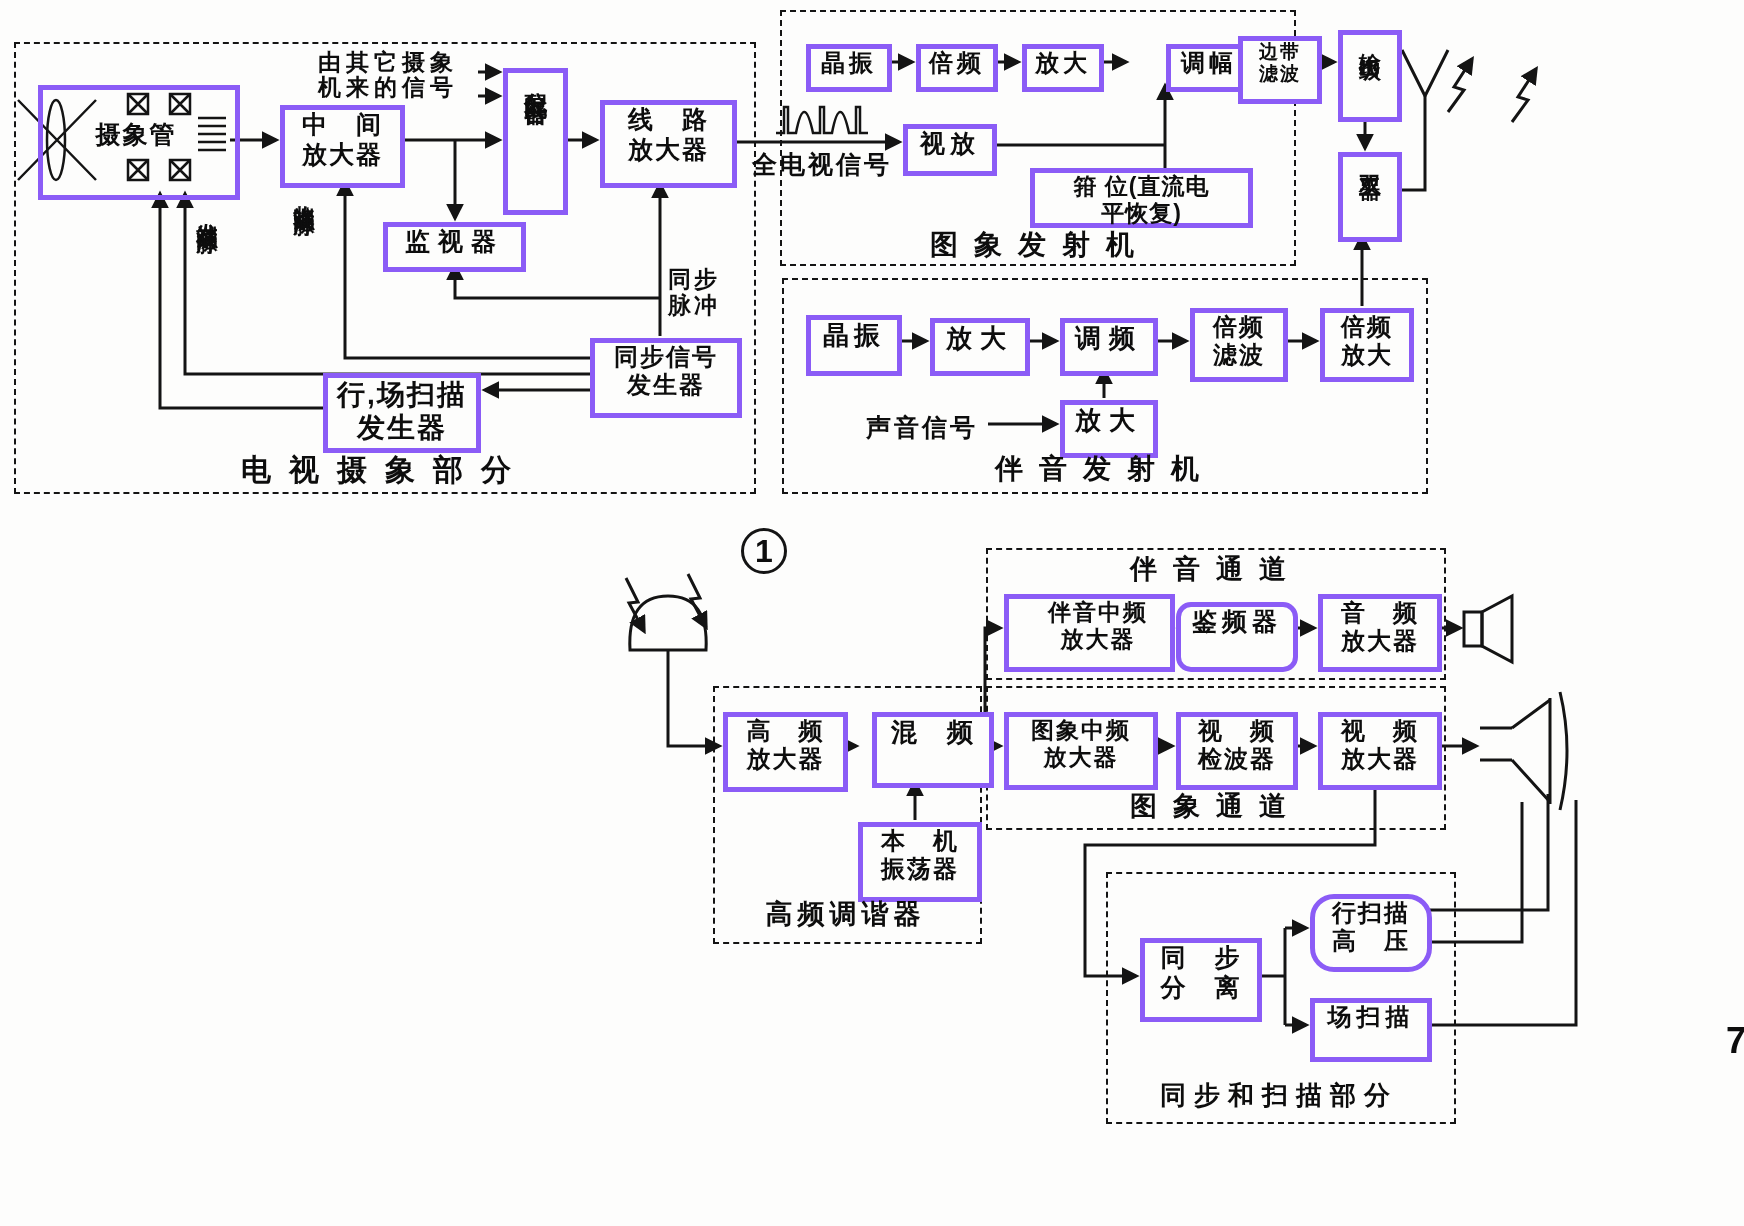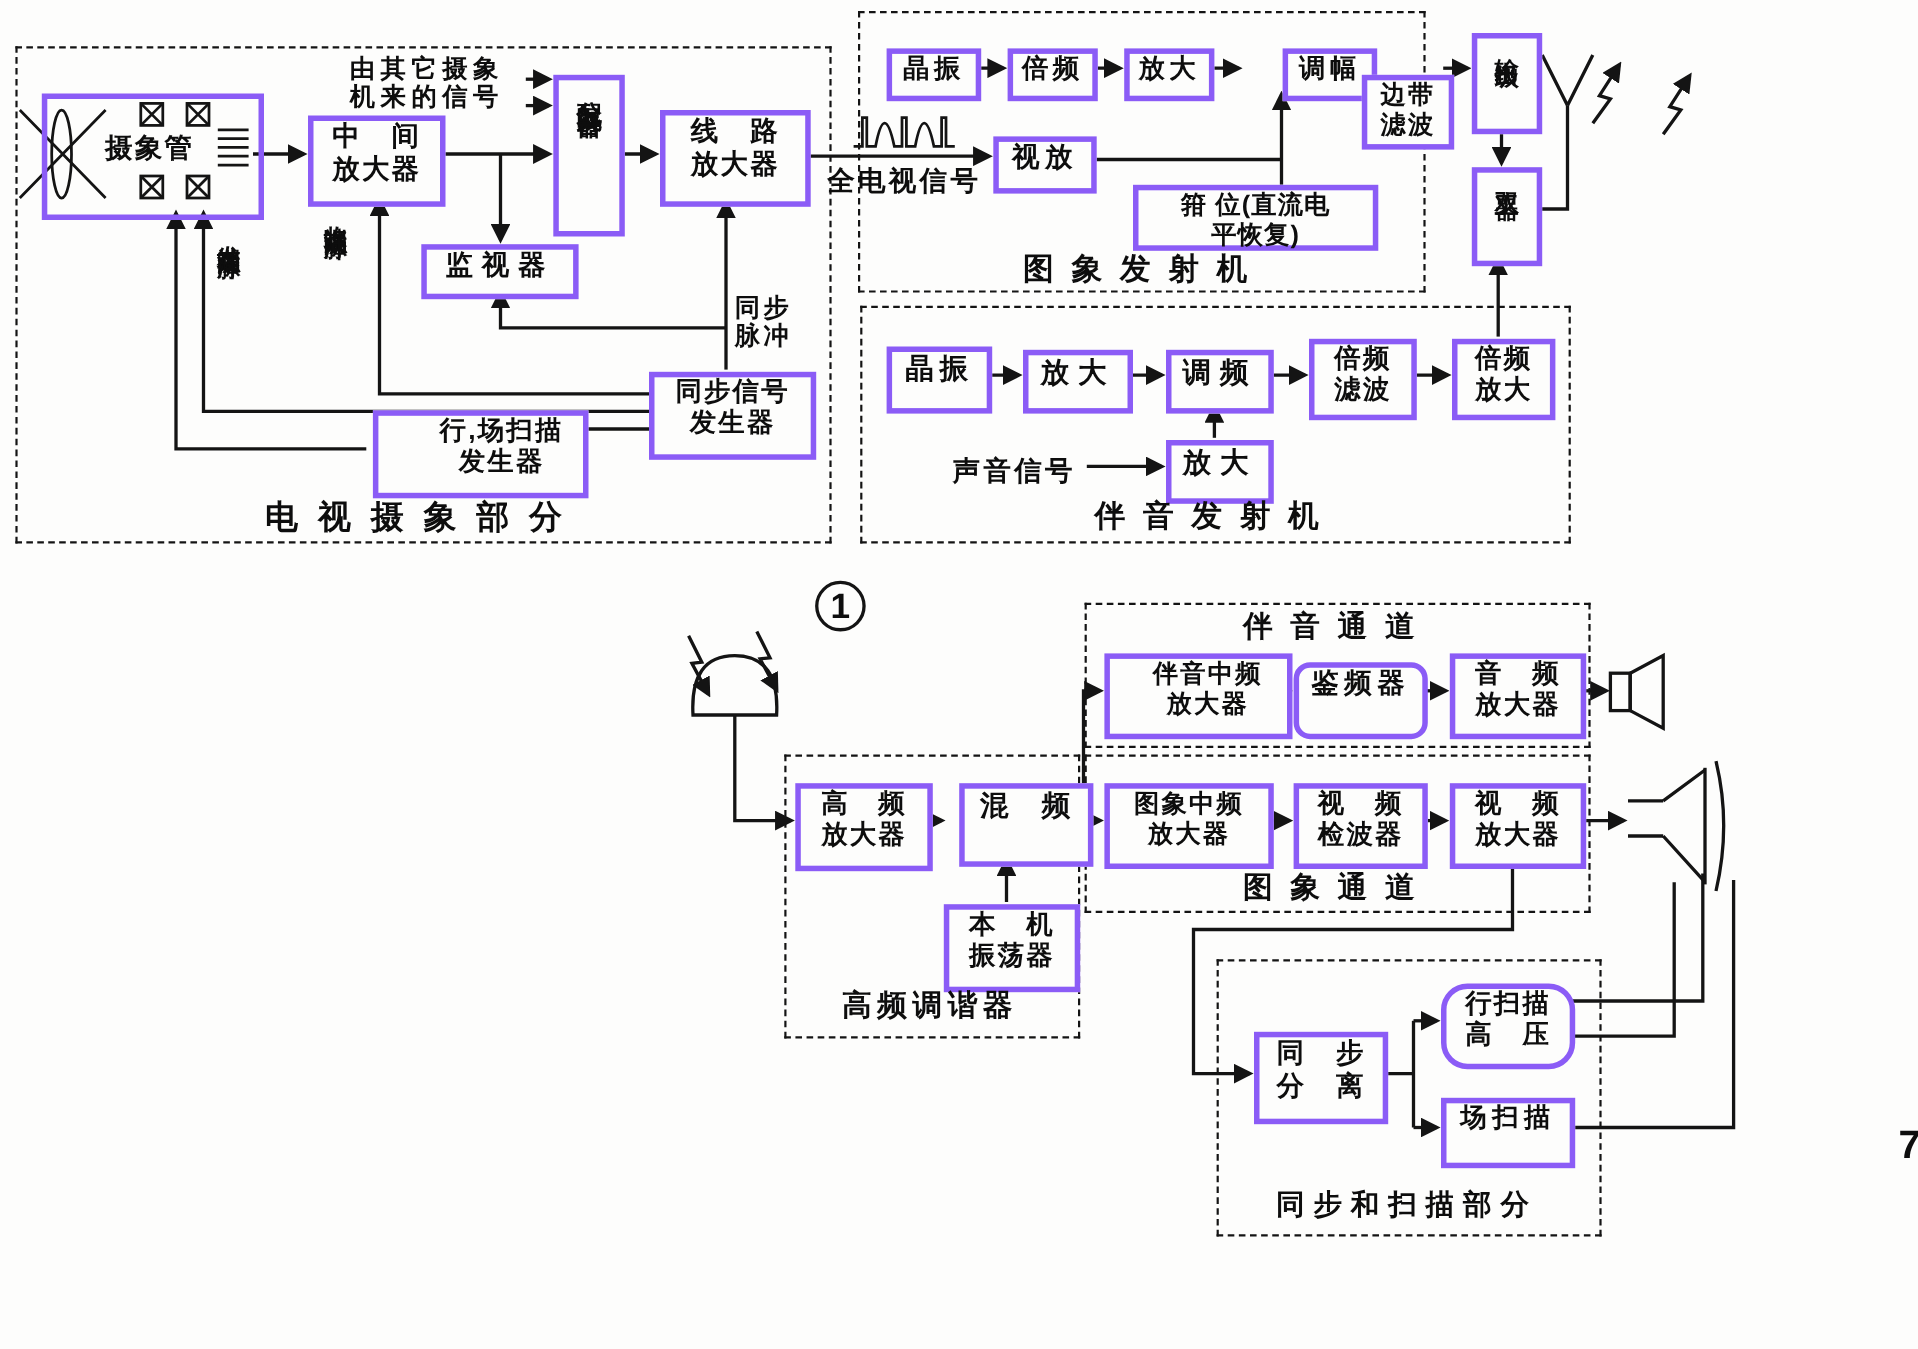--- a/index.html
+++ b/index.html
@@ -169,21 +169,21 @@
 
   <div class="blk" style="left:383px;top:222px;width:133px;height:40px;font-size:25px;letter-spacing:8px;">
     <span>监视器</span>
   </div>
 
   <div class="blk" style="left:590px;top:338px;width:142px;height:70px;font-size:24px;">
     <span class="two">同步信号</span>
     <span class="two">发生器</span>
   </div>
 
-  <div class="blk" style="left:339px;top:373px;width:148px;height:70px;font-size:24px;padding-left:38px;">
+  <div class="blk" style="left:323px;top:373px;width:148px;height:70px;font-size:28px;">
     <span class="two">行,场扫描</span>
     <span class="two">发生器</span>
   </div>
 
   <div class="lbl" style="left:318px;top:50px;font-size:23px;letter-spacing:5px;line-height:1.1;">
     <span class="two">由其它摄象</span>
     <span class="two">机来的信号</span>
   </div>
 
   <div class="lbl vtext" style="left:193px;top:206px;height:136px;font-size:21px;letter-spacing:2px;">发端消隐脉冲</div>
@@ -203,21 +203,21 @@
   </div>
   <div class="blk" style="left:916px;top:44px;width:72px;height:38px;font-size:24px;letter-spacing:4px;">
     <span>倍频</span>
   </div>
   <div class="blk" style="left:1022px;top:44px;width:72px;height:38px;font-size:24px;letter-spacing:4px;">
     <span>放大</span>
   </div>
   <div class="blk" style="left:1130px;top:44px;width:76px;height:38px;font-size:24px;letter-spacing:4px;margin-left:36px;">
     <span>调幅</span>
   </div>
-  <div class="blk" style="left:1238px;top:36px;width:74px;height:58px;font-size:23px;margin-top:32px;">
+  <div class="blk" style="left:1238px;top:36px;width:74px;height:58px;font-size:19px;">
     <span class="two">边带</span>
     <span class="two">滤波</span>
   </div>
   <div class="blk" style="left:1338px;top:30px;width:54px;height:82px;font-size:22px;">
     <span class="vtext">输出级</span>
   </div>
   <div class="blk" style="left:903px;top:124px;width:84px;height:42px;font-size:25px;letter-spacing:5px;">
     <span>视放</span>
   </div>
   <div class="blk" style="left:1030px;top:168px;width:213px;height:50px;font-size:23px;letter-spacing:1px;">

